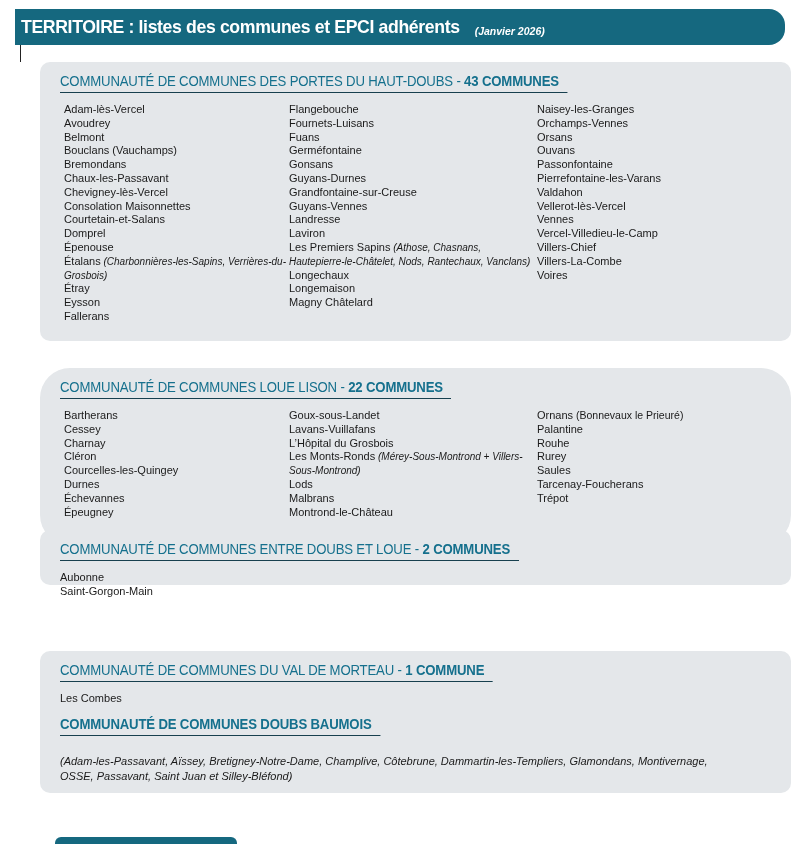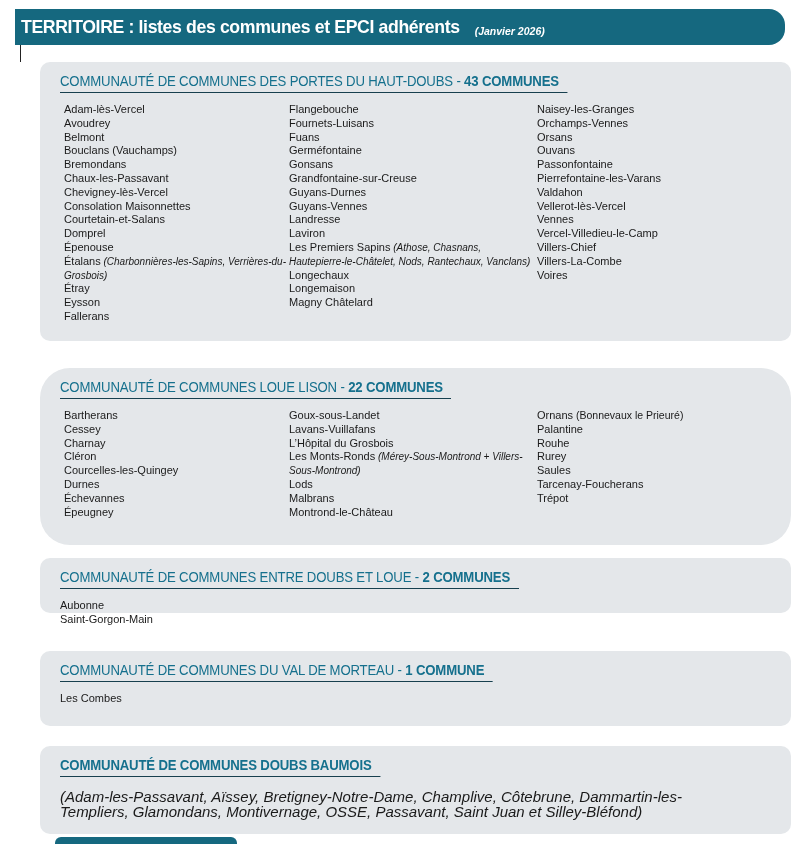--- a/index.html
+++ b/index.html
@@ -22,40 +22,40 @@
   }
   .cursor-mark{
     position:absolute;left:20px;top:45px;width:1px;height:17px;background:#222222;
   }
   .card{
     position:absolute;left:40px;width:751px;box-sizing:border-box;
     background:#e4e7ea;border-radius:10px;padding:10px 14px 0 20px;
   }
   #card-0{top:62px;height:279px;}
   #card-1{top:368px;height:177px;border-radius:30px;}
-  #card-2{top:558px;height:55px;}
+  #card-2{top:530px;height:55px;}
   #card-3{top:651px;height:75px;}
-  #card-4{top:746px;height:88px;}
+  #card-4{top:705px;height:88px;}
   .sec-title{
     margin:0 0 10px 0;font-size:15.5px;font-weight:normal;color:#15708d;
     display:inline-block;transform:scaleX(0.85);transform-origin:left center;
     white-space:nowrap;letter-spacing:-0.2px;
     border-bottom:1.6px solid #17404f;padding:0 10px 2px 0;
   }
   .sec-title b{font-weight:bold;}
   .cols{display:grid;}
   .cols3{grid-template-columns:225px 248px 1fr;padding-left:4px;}
   .cols1{grid-template-columns:1fr;}
   .commune{font-size:11px;line-height:13.8px;}
   .note{font-size:10px;}
   .note.italic{font-style:italic;}
   .note.plain{font-style:normal;font-size:10.5px;}
   .paragraph{
-    font-size:15px;line-height:15px;font-style:italic;color:#1a1a1a;
-    margin:2px 0 0 0;padding-right:60px;
+    font-size:11px;line-height:15px;font-style:italic;color:#1a1a1a;
+    margin:8px 0 0 0;padding-right:60px;
   }
   .bottom-strip{
     position:absolute;left:55px;top:837px;width:182px;height:7px;
     background:#15687f;border-radius:6px 6px 0 0;
   }
 </style>
 </head>
 <body>
 
 <div class="topbar">
@@ -83,22 +83,22 @@
         <div class="commune">Étray</div>
         <div class="commune">Eysson</div>
         <div class="commune">Fallerans</div>
       </div>
       <div class="col">
         <div class="commune">Flangebouche</div>
         <div class="commune">Fournets-Luisans</div>
         <div class="commune">Fuans</div>
         <div class="commune">Germéfontaine</div>
         <div class="commune">Gonsans</div>
+        <div class="commune">Guyans-Durnes</div>
         <div class="commune">Grandfontaine-sur-Creuse</div>
-        <div class="commune">Guyans-Durnes</div>
         <div class="commune">Guyans-Vennes</div>
         <div class="commune">Landresse</div>
         <div class="commune">Laviron</div>
         <div class="commune">Les Premiers Sapins<span class="note italic"> (Athose, Chasnans, Hautepierre-le-Châtelet, Nods, Rantechaux, Vanclans)</span></div>
         <div class="commune">Longechaux</div>
         <div class="commune">Longemaison</div>
         <div class="commune">Magny Châtelard</div>
       </div>
       <div class="col">
         <div class="commune">Naisey-les-Granges</div>

